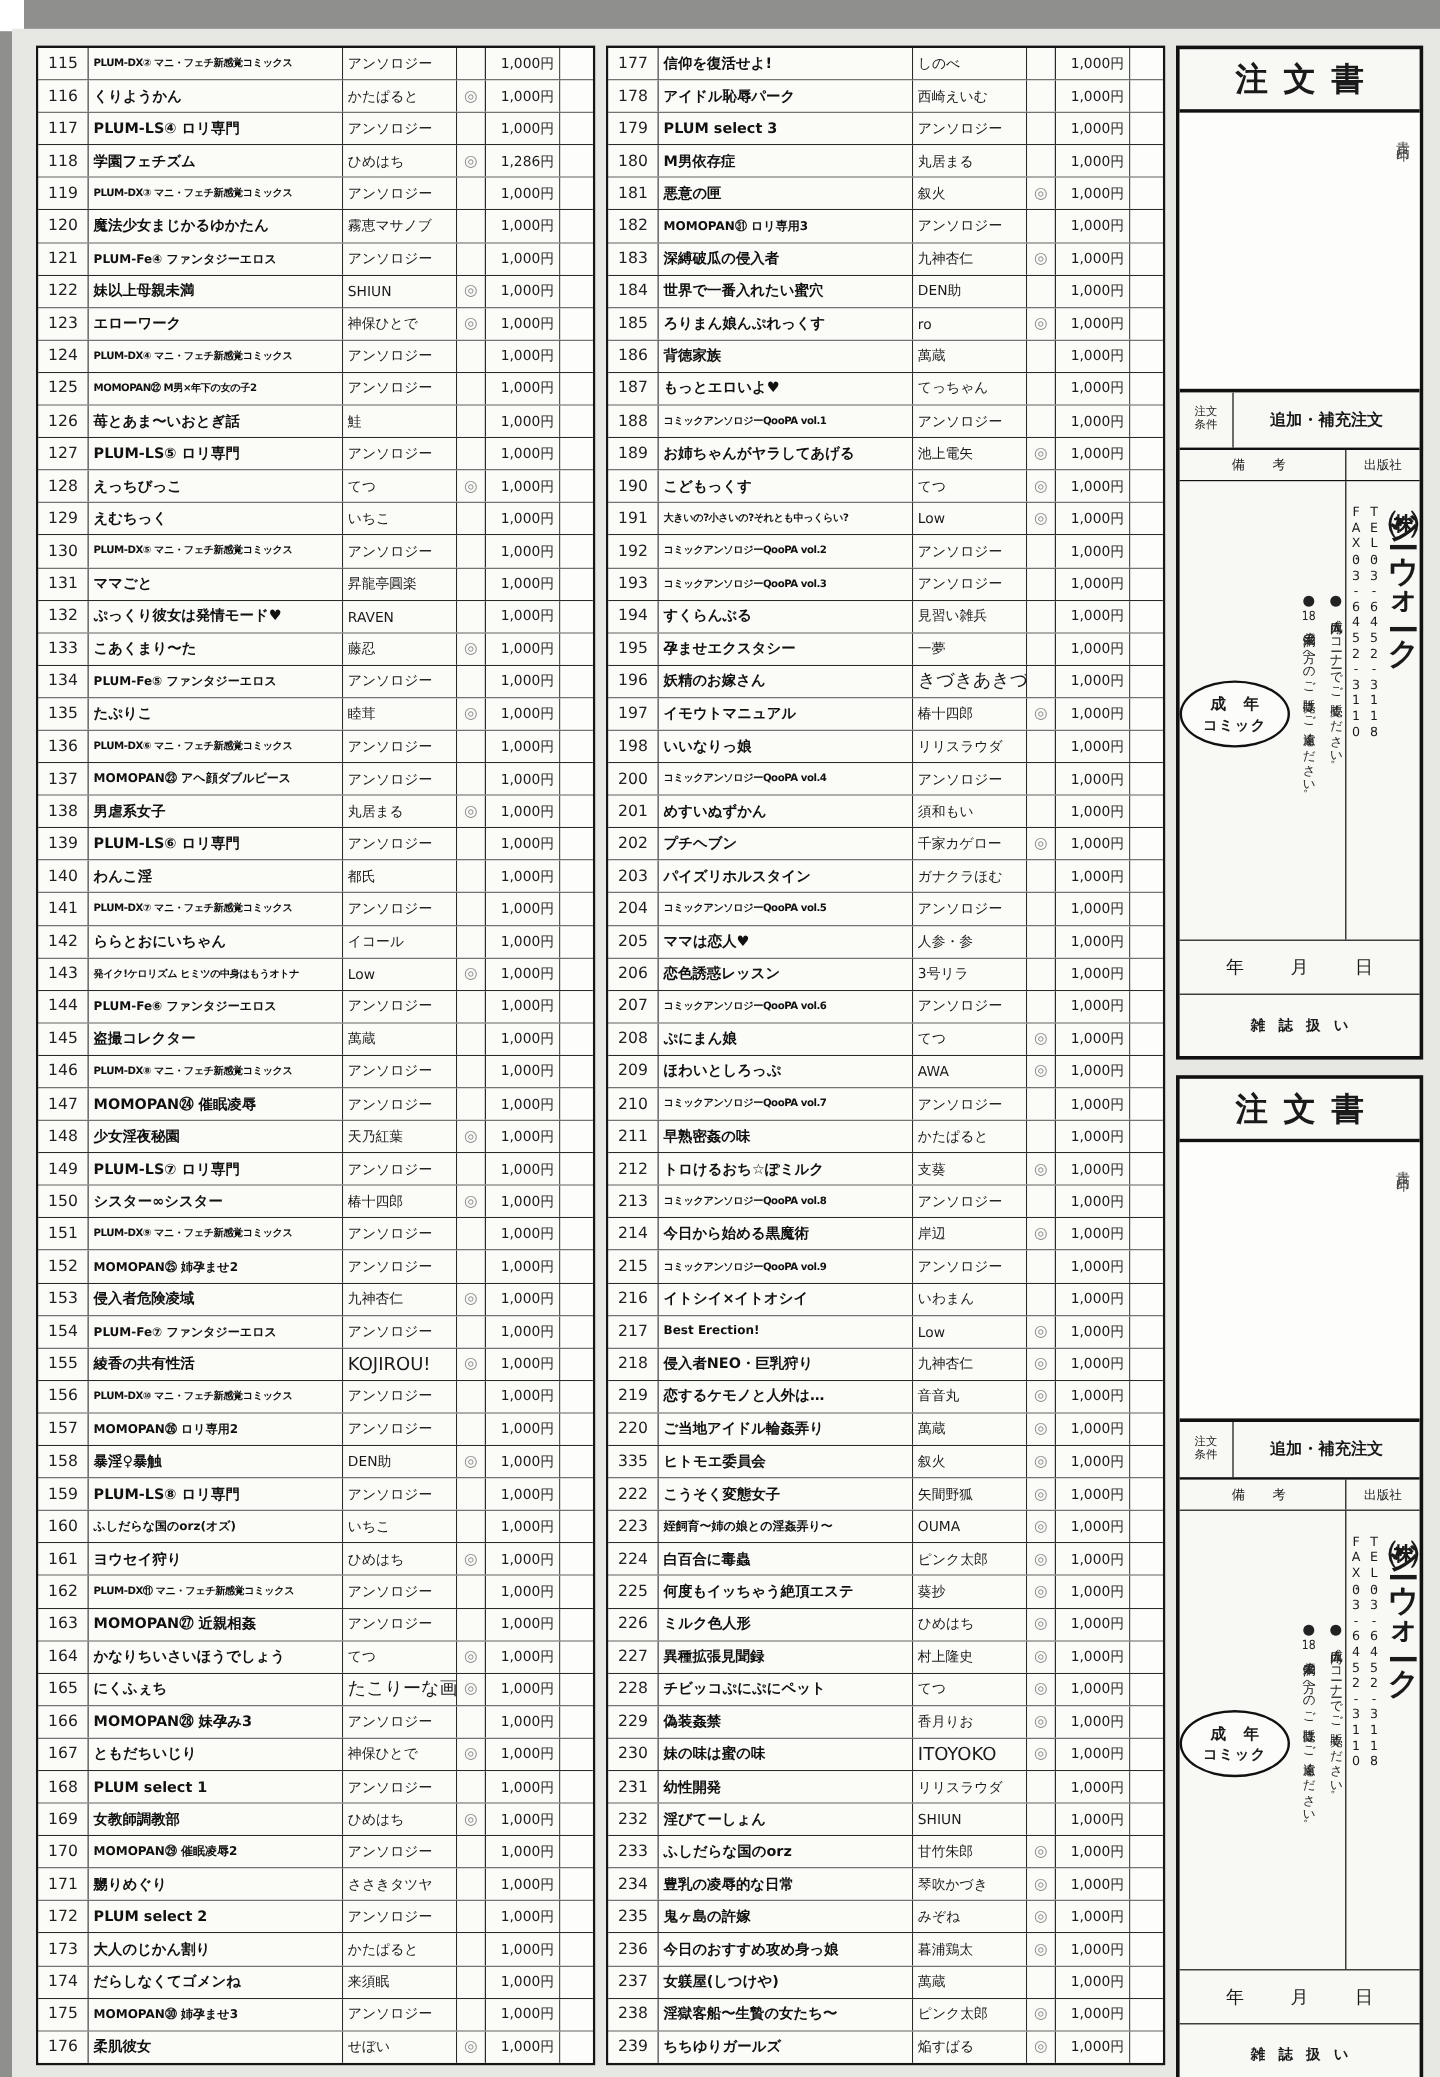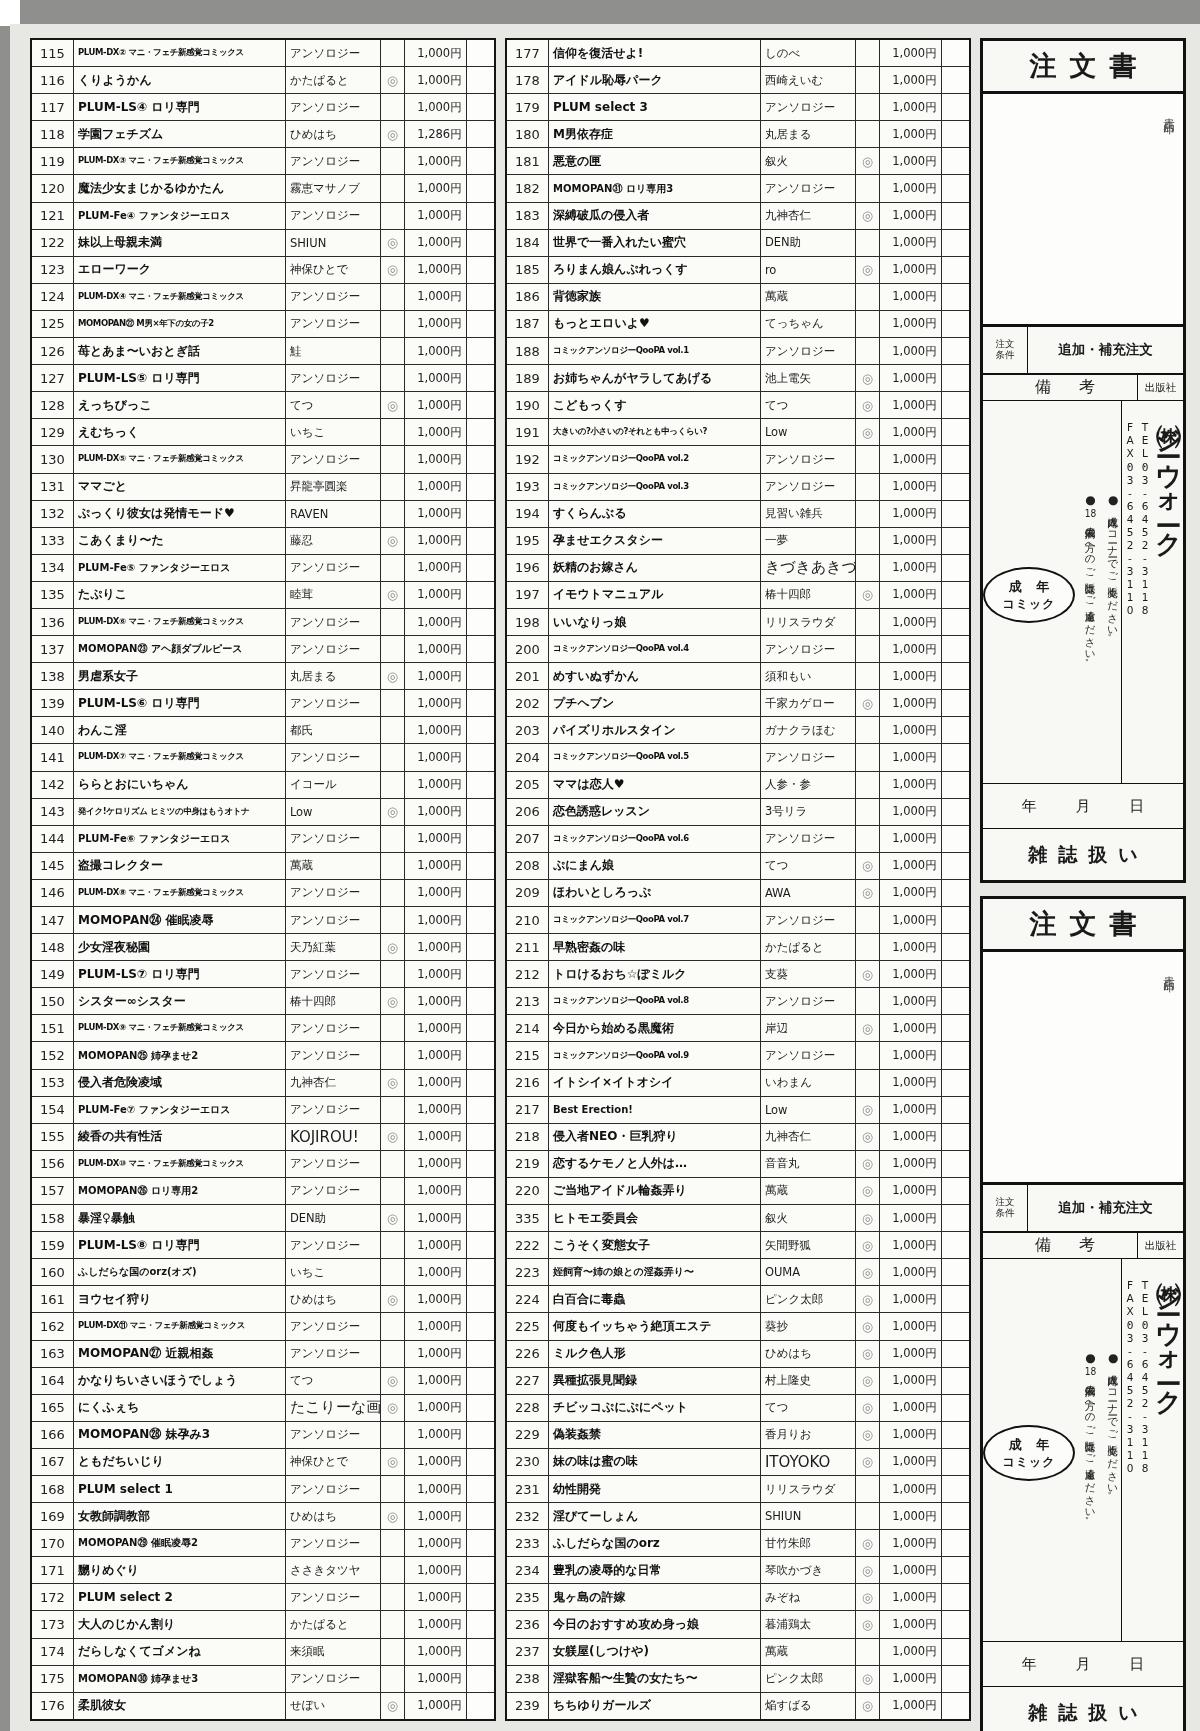--- a/index.html
+++ b/index.html
@@ -55,21 +55,21 @@
     position:absolute;right:7px;top:14px;writing-mode:vertical-rl;
     font-size:11.5px;letter-spacing:3px;color:#444;
   }
   .condrow{height:46px;display:flex;border-bottom:2px solid #111;}
   .condlabel{
     width:44px;border-right:1.6px solid #111;display:flex;flex-direction:column;
     align-items:center;justify-content:center;font-size:9.5px;line-height:1.15;color:#222;
   }
   .condval{flex:1;display:flex;align-items:center;justify-content:center;font-size:13.5px;font-weight:bold;}
   .bkhead{height:25px;display:flex;border-bottom:1.6px solid #111;}
-  .bkhead .h1{width:138px;border-right:1.6px solid #111;display:flex;align-items:center;justify-content:center;font-size:16px;letter-spacing:6px;color:#222;padding-left:16px;}
+  .bkhead .h1{width:138px;border-right:1.6px solid #111;display:flex;align-items:center;justify-content:center;font-size:11px;letter-spacing:6px;color:#222;}
   .bkhead .h2{flex:1;display:flex;align-items:center;justify-content:center;font-size:10.5px;color:#222;}
   .content{display:flex;height:382px;border-bottom:1.6px solid #111;}
   .remarks{width:138px;border-right:1.6px solid #111;display:flex;flex-direction:row;align-items:center;}
   .badge{
     width:88px;height:52px;border:2.5px solid #111;border-radius:50%;
     margin:12px auto 6px auto;display:flex;flex-direction:column;align-items:center;justify-content:center;
     font-weight:bold;background:#fcfcfa;flex:none;
   }
   .badge .b1{font-size:13px;letter-spacing:5px;text-indent:5px;}
   .badge .b2{font-size:12px;letter-spacing:1px;}
@@ -78,21 +78,21 @@
     padding:4px 10px 0 0;font-size:10.5px;line-height:1.3;letter-spacing:1px;color:#222;
   }
   .vnote{margin:0 7px;}
   .vnote .bullet{font-size:12px;}
   .tcy{text-combine-upright:all;}
   .pub{flex:1;writing-mode:vertical-rl;padding:6px 2px 0 0;}
   .pubname{font-size:26px;font-weight:bold;letter-spacing:3px;line-height:1;margin-left:4px;}
   .pubtel{font-size:10.5px;text-orientation:upright;margin:14px 1px 0 0;letter-spacing:1px;}
   .pubfax{font-size:10.5px;text-orientation:upright;margin:14px 1px 0 1px;letter-spacing:1px;}
   .daterow{height:44px;display:flex;align-items:center;justify-content:space-evenly;font-size:15px;border-bottom:1.6px solid #111;}
-  .magrow{height:51px;display:flex;align-items:center;justify-content:center;font-size:19px;font-weight:bold;letter-spacing:11px;text-indent:11px;}
+  .magrow{height:51px;display:flex;align-items:center;justify-content:center;font-size:12px;font-weight:bold;letter-spacing:11px;text-indent:11px;}
 </style>
 </head>
 <body>
 
 <div class="corner"></div>
 <div class="paper"></div>
 
 <div class="otable left">
 
 <div class="row">

